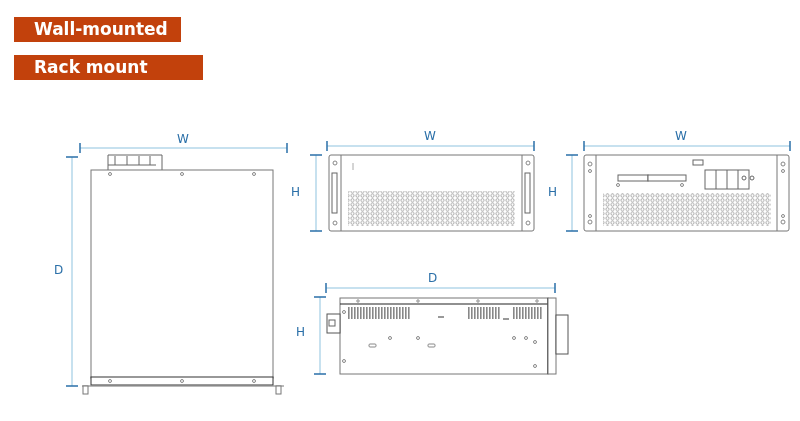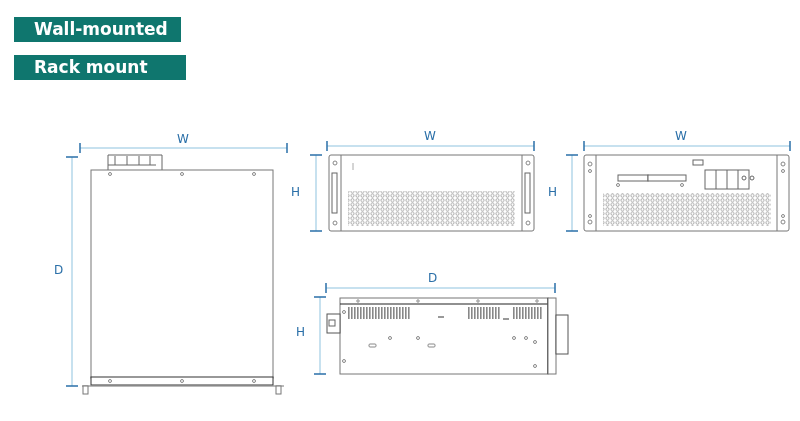--- a/index.html
+++ b/index.html
@@ -1,19 +1,19 @@
 <!DOCTYPE html>
 <html><head>
 <meta charset="utf-8">
 <style>
   html, body { margin: 0; padding: 0; background: #ffffff; }
   body { width: 800px; height: 421px; position: relative; overflow: hidden; font-family: "DejaVu Sans", sans-serif; }
-  .tag { position: absolute; left: 14px; background: #0f766e; color: #ffffff; font-weight: bold; font-size: 17px; line-height: 24px; height: 25px; box-sizing: border-box; padding-left: 20px; }
+  .tag { position: absolute; left: 14px; background: #c2410c; color: #ffffff; font-weight: bold; font-size: 17px; line-height: 24px; height: 25px; box-sizing: border-box; padding-left: 20px; }
   #tag1 { top: 17px; width: 167px; }
-  #tag2 { top: 55px; width: 172px; padding-left: 20px; }
+  #tag2 { top: 55px; width: 189px; padding-left: 20px; }
   svg { position: absolute; left: 0; top: 0; }
   .dimtxt { font-family: "DejaVu Sans", sans-serif; font-size: 12px; fill: #2a6fa8; }
 </style>
 </head>
 <body>
 
 <div id="tag1" class="tag">Wall-mounted</div>
 <div id="tag2" class="tag">Rack mount</div>
 
 <svg width="800" height="421" viewBox="0 0 800 421">

